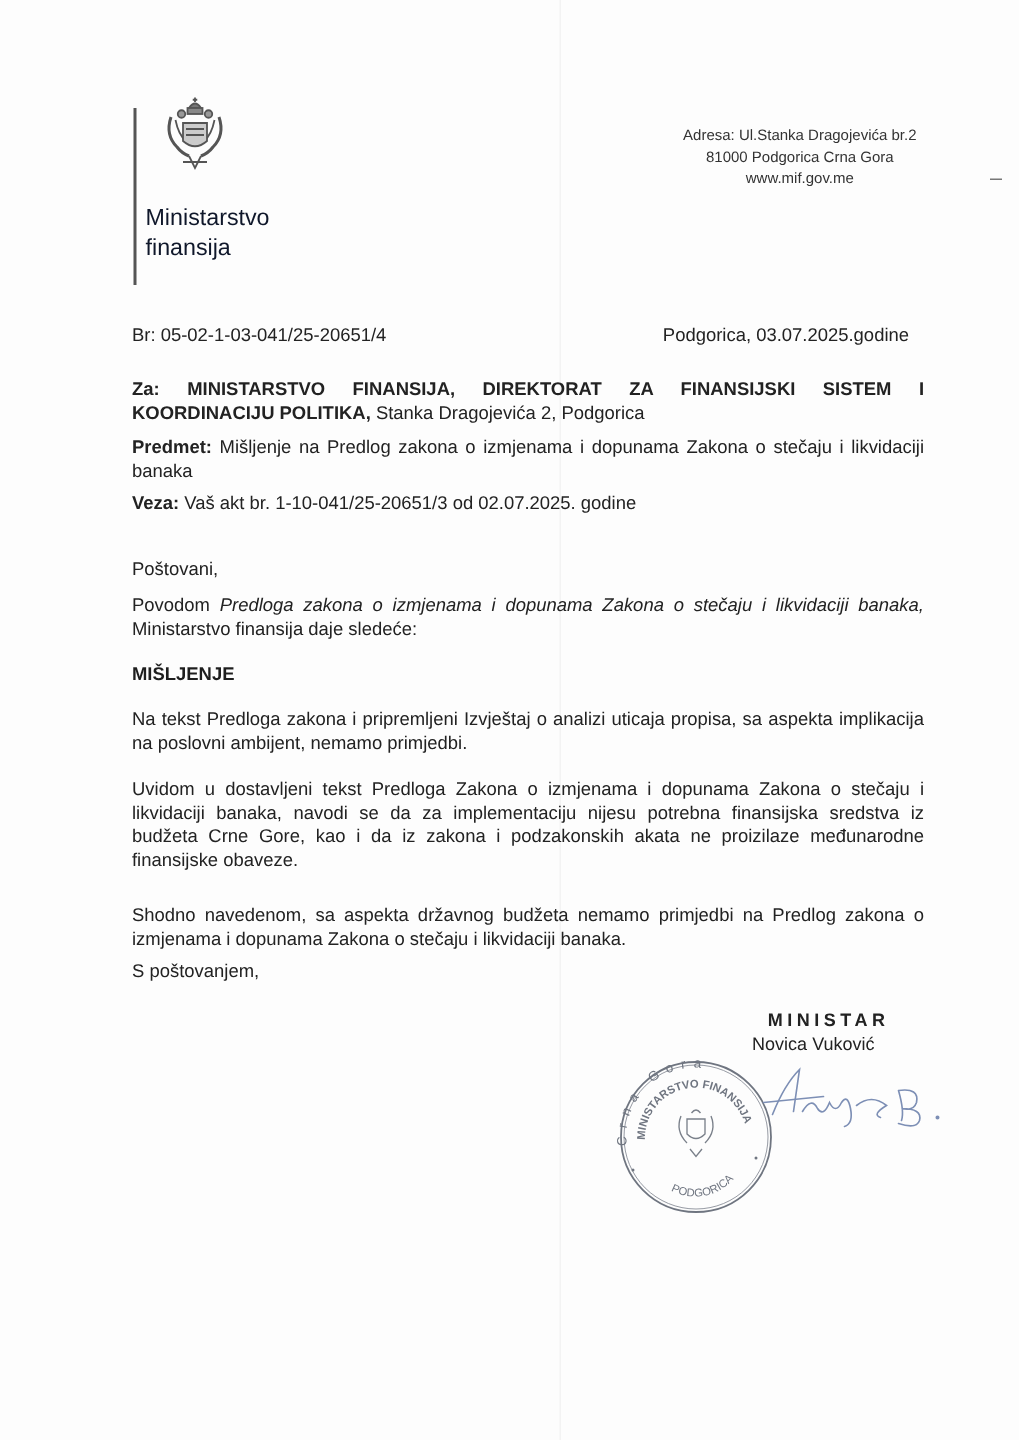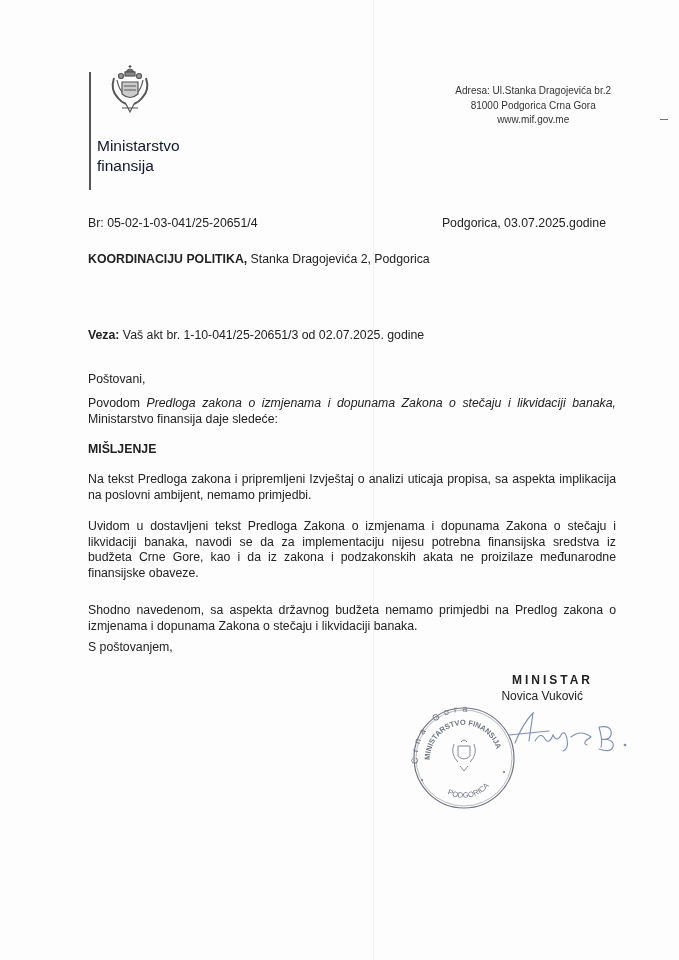--- a/index.html
+++ b/index.html
@@ -64,25 +64,32 @@
     <div>Adresa: Ul.Stanka Dragojevića br.2</div>
     <div>81000 Podgorica Crna Gora</div>
     <div>www.mif.gov.me</div>
   </div>
   <div class="corner-mark"></div>
 
   <div class="p ref">Br: 05-02-1-03-041/25-20651/4</div>
   <div class="date">Podgorica, 03.07.2025.godine</div>
 
   <div class="p" style="top:252px;">
+    <div class="justify-full b">
+      <span>Za:</span>
+      <span>MINISTARSTVO FINANSIJA, DIREKTORAT ZA FINANSIJSKI SISTEM I</span>
+    </div>
     <div>
       <span class="b">KOORDINACIJU POLITIKA,</span><span> Stanka Dragojevića 2, Podgorica</span>
     </div>
   </div>
 
+  <div class="p justify" style="top:291px;">
+    <span class="b">Predmet:</span><span> Mišljenje na Predlog zakona o izmjenama i dopunama Zakona o stečaju i likvidaciji banaka</span>
+  </div>
 
   <div class="p" style="top:328px;">
     <span class="b">Veza:</span><span> Vaš akt br. 1-10-041/25-20651/3 od 02.07.2025. godine</span>
   </div>
 
   <div class="p" style="top:372px;">Poštovani,</div>
 
   <div class="p justify" style="top:396px;">
     <span>Povodom </span><span class="i">Predloga zakona o izmjenama i dopunama Zakona o stečaju i likvidaciji banaka,</span><span> Ministarstvo finansija daje sledeće:</span>
   </div>

